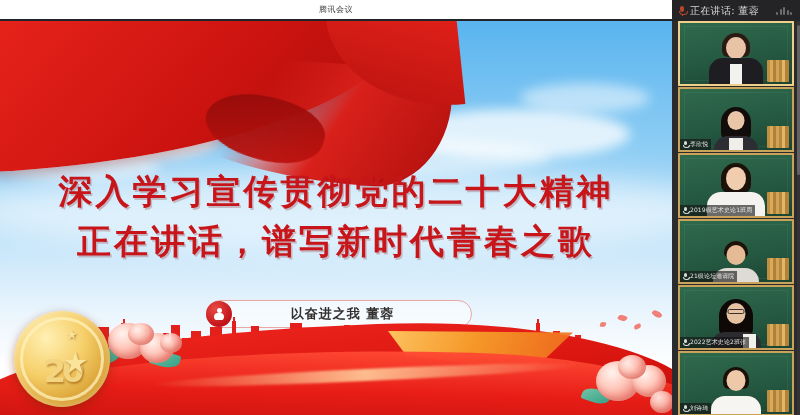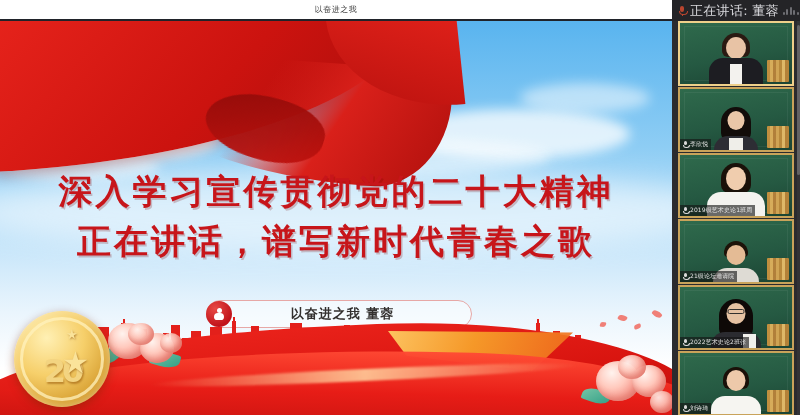--- a/index.html
+++ b/index.html
@@ -14,21 +14,21 @@
   .titlebar .tt{font-size:8px;color:#3b3b3b;letter-spacing:.5px;}
   .titlebar-accent{position:absolute;left:0;top:19px;width:672px;height:2px;background:#20232a;}
 
   .topright{position:absolute;left:672px;top:0;width:128px;height:21px;background:#242427;
             display:flex;align-items:center;padding-left:6px;box-sizing:border-box;gap:4px;}
   .mic{width:8px;height:10px;position:relative;flex:none;}
   .mic .cap{position:absolute;left:2px;top:0;width:4px;height:6px;border-radius:2px;background:#b9452f;}
   .mic .arc{position:absolute;left:0.5px;top:5px;width:7px;height:3px;
             border:1px solid #b9452f;border-top:none;border-radius:0 0 5px 5px;}
   .mic .stem{position:absolute;left:3.5px;top:8px;width:1px;height:2px;background:#b9452f;}
-  .speak-label{font-size:13px;color:#d9d9dd;white-space:nowrap;letter-spacing:.3px;}
+  .speak-label{font-size:10px;color:#d9d9dd;white-space:nowrap;letter-spacing:.3px;}
   .wavebars{margin-left:auto;margin-right:8px;display:flex;align-items:flex-end;gap:1.5px;height:8px;}
   .wavebars i{display:block;width:2px;background:#6d6d72;border-radius:1px;}
 
   
   .stage{position:absolute;left:0;top:21px;width:800px;height:394px;overflow:hidden;
          background:linear-gradient(180deg,#59b4ef 0%,#8ecdf4 32%,#c8e6fa 58%,#eaf5fd 74%,#ffffff 88%);}
 
   
   .cloud{position:absolute;border-radius:50%;background:#ffffff;filter:blur(6px);opacity:.85;}
   .cloud.c1{left:30px;top:96px;width:190px;height:44px;}
@@ -145,21 +145,21 @@
   .scrollbar{position:absolute;right:0;top:0;width:3px;height:394px;background:rgba(255,255,255,.04);}
   .scrollbar .thumb{position:absolute;left:0;top:4px;width:3px;height:150px;
         background:rgba(200,200,200,.32);border-radius:2px;}
 </style>
 </head>
 <body>
 
 <div class="app">
 
   <div class="titlebar">
-    <span class="tt">以奋进之我</span>
+    <span class="tt">腾讯会议</span>
   </div>
   <div class="titlebar-accent"></div>
 
   <div class="topright">
     <span class="mic">
       <span class="cap"></span>
         <span class="arc"></span>
         <span class="stem"></span>
     </span>
     <span class="speak-label">正在讲话: 董蓉</span>

